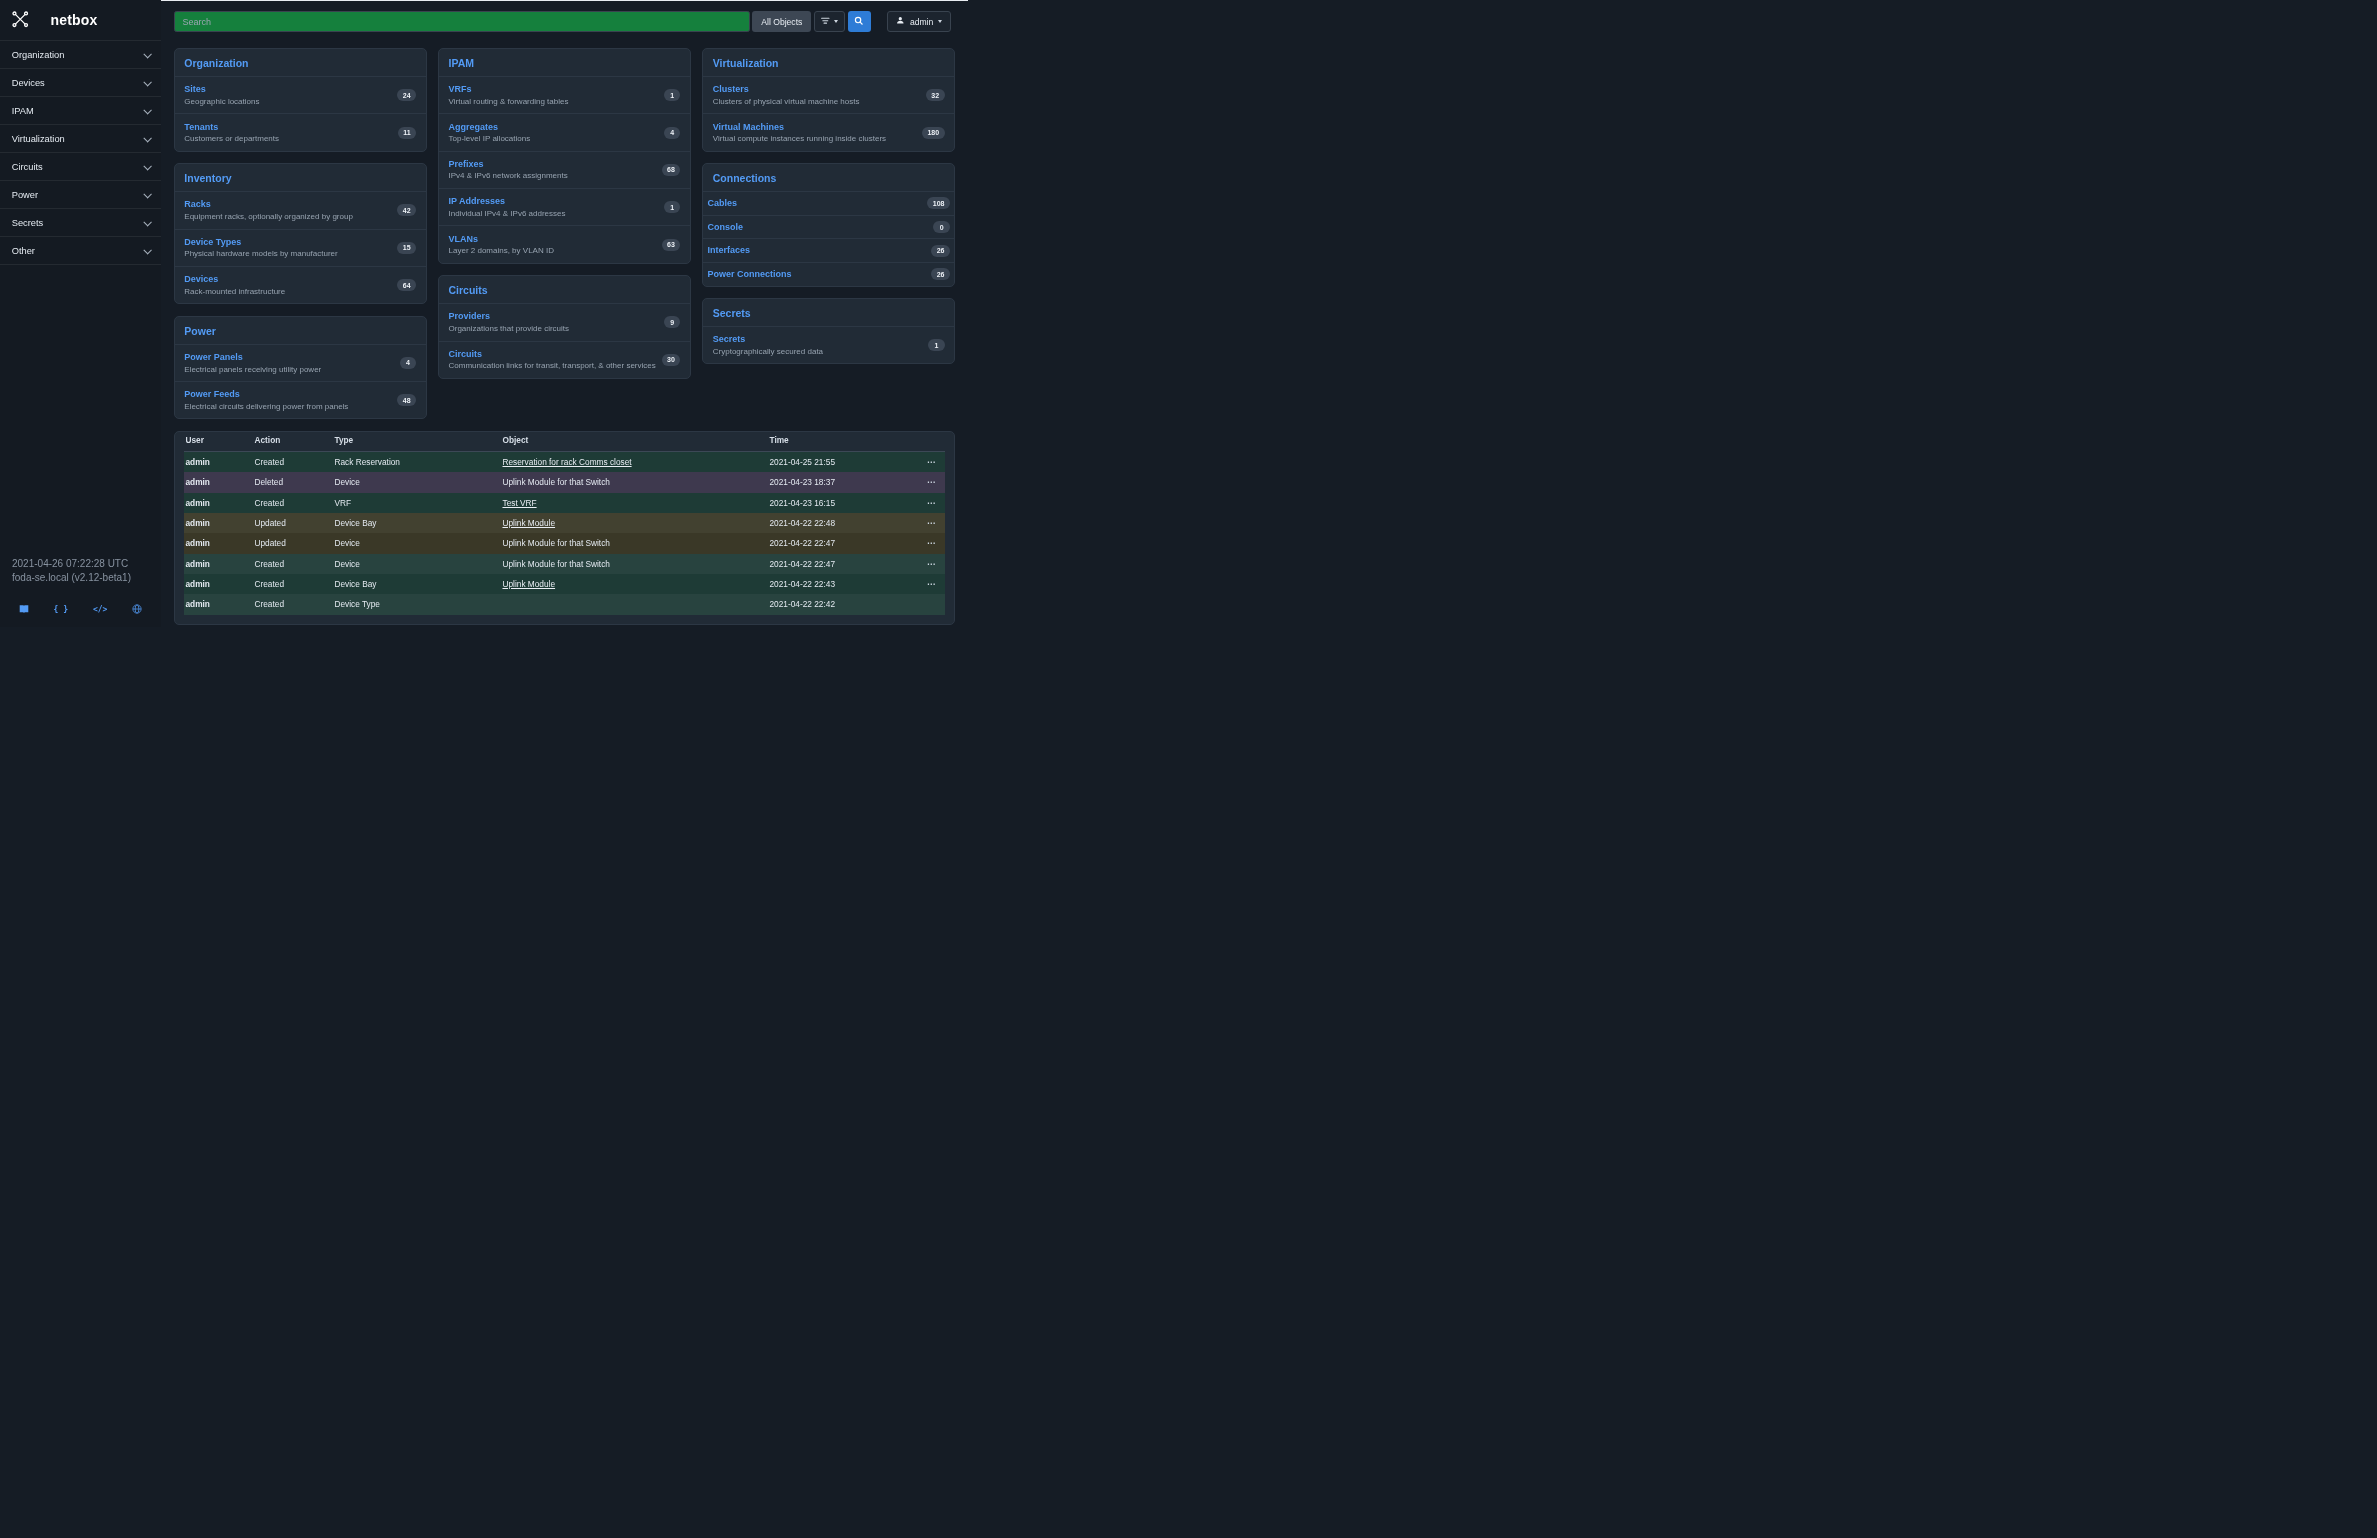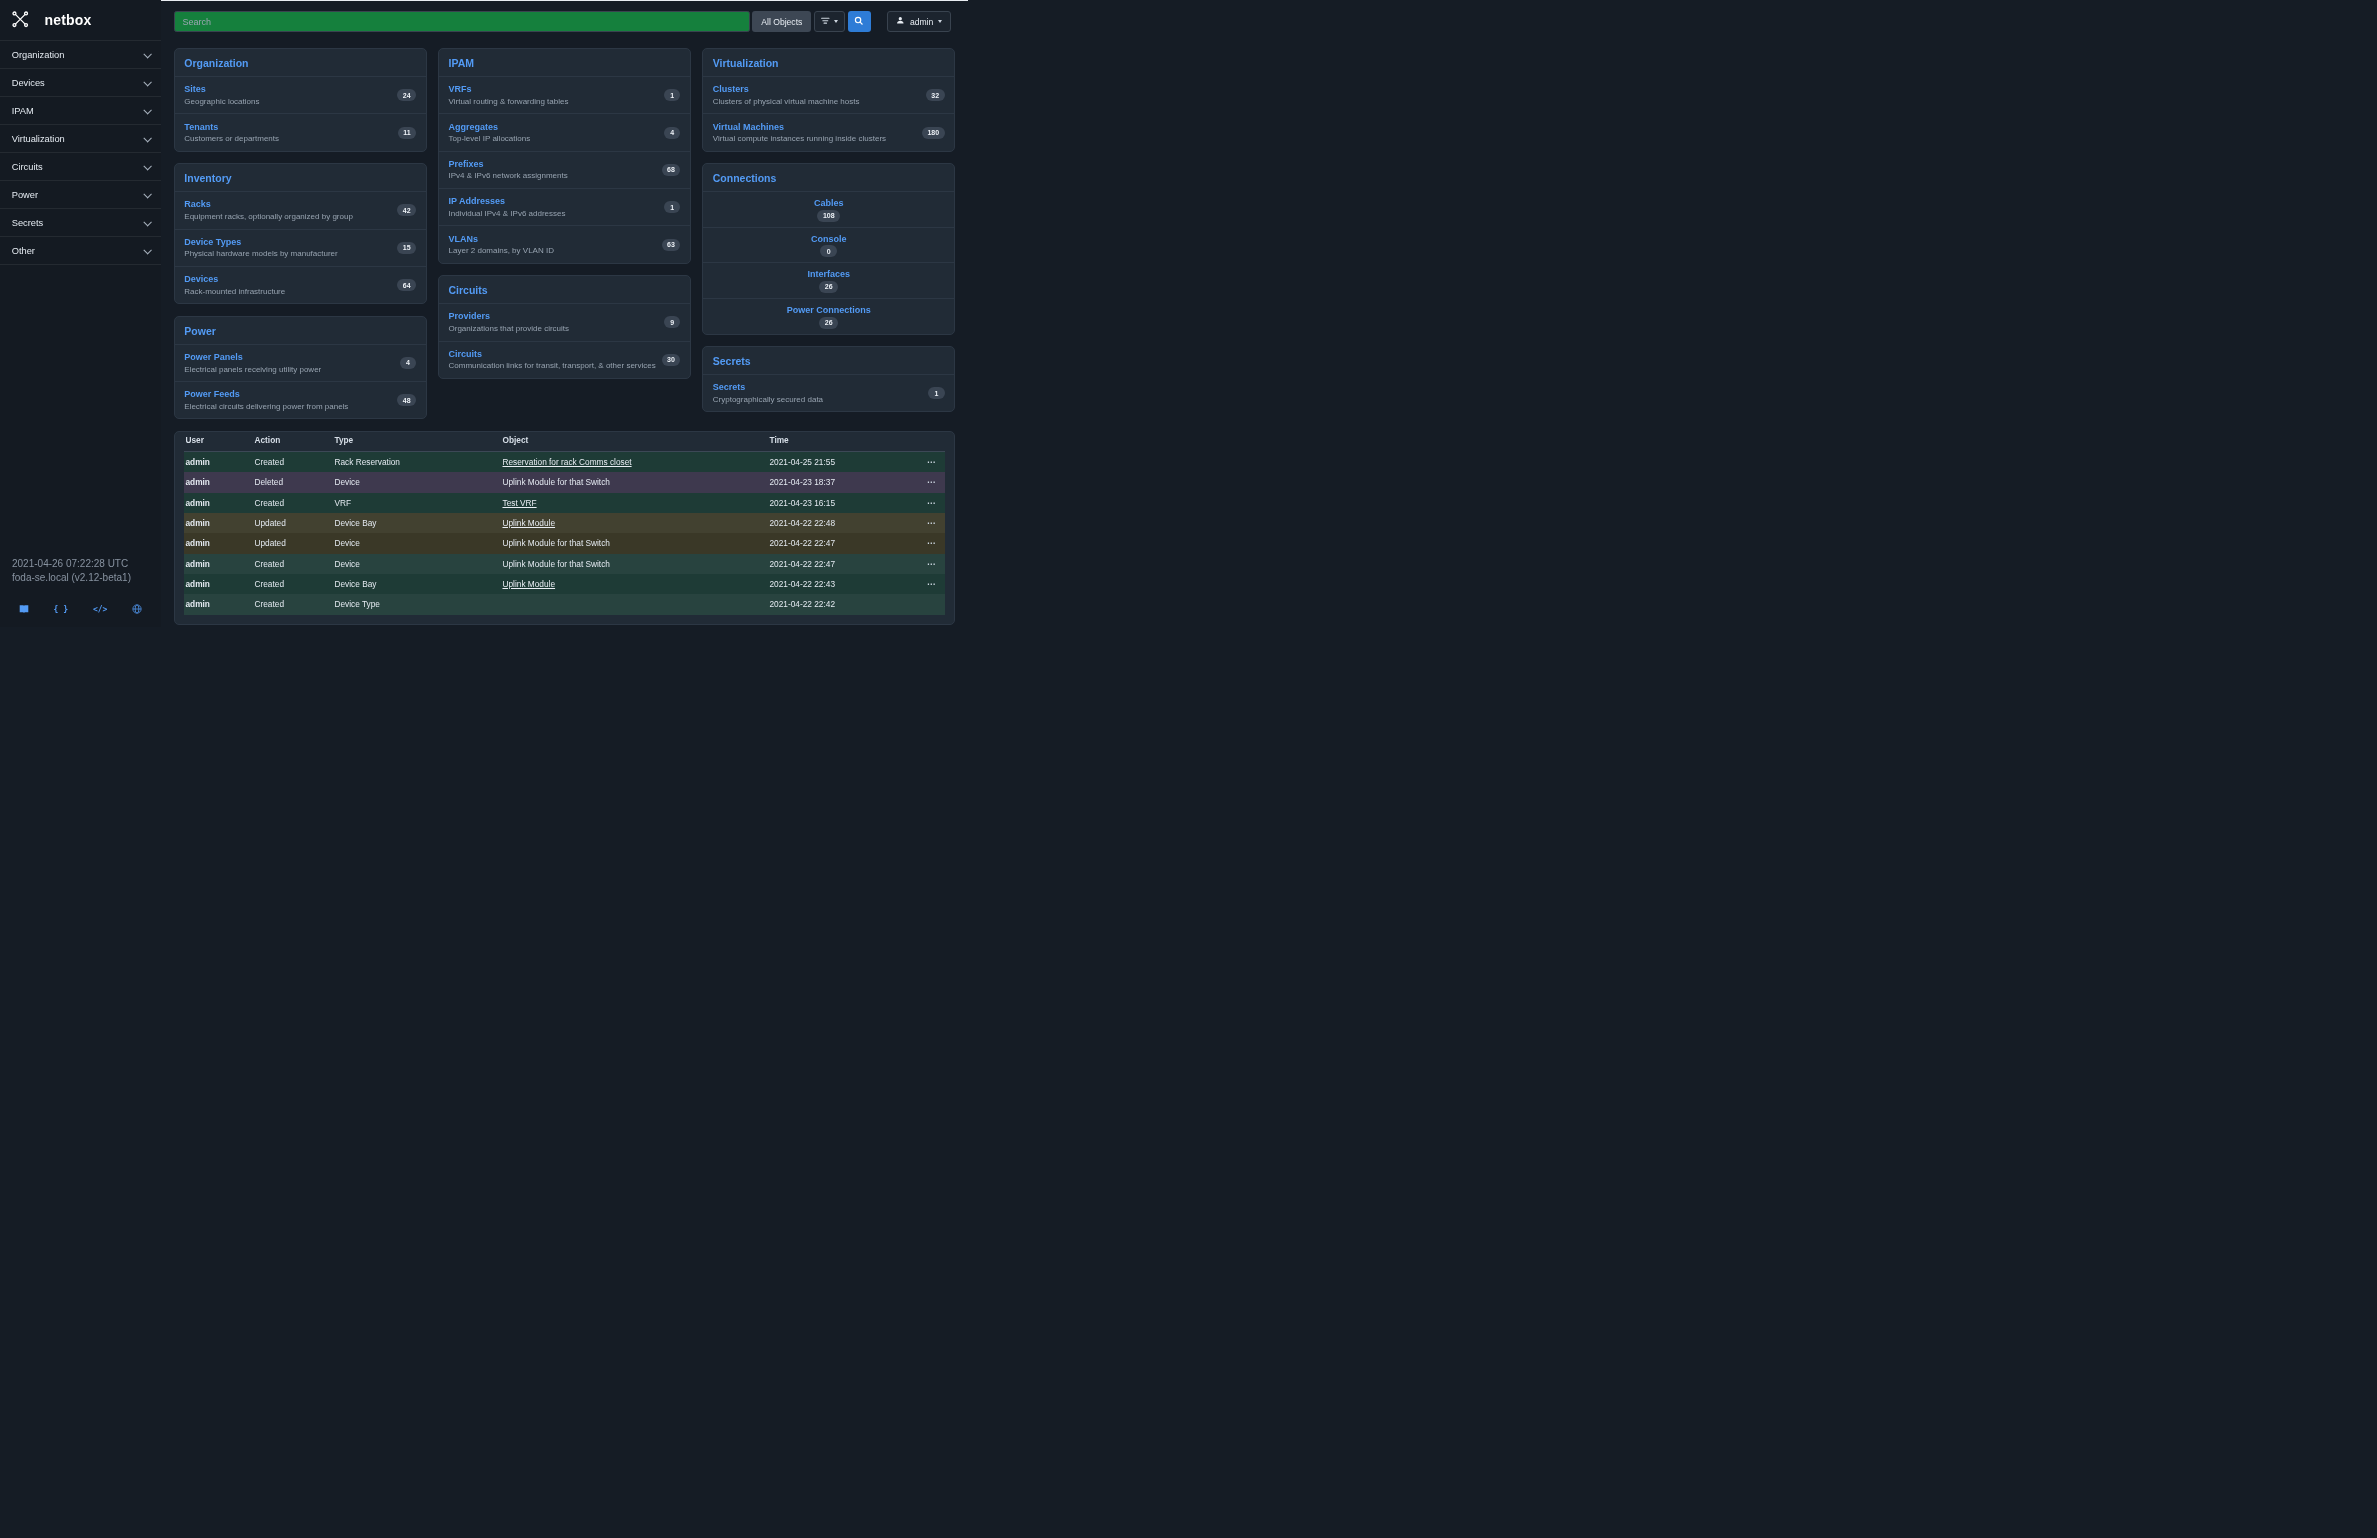--- a/index.html
+++ b/index.html
@@ -1,21 +1,21 @@
 <!DOCTYPE html>
 <html style="font-size:10px"><head>
 <meta charset="utf-8">
 <style>
   * { margin:0; padding:0; box-sizing:border-box; }
   html,body { background:#151c25; font-family:"Liberation Sans", sans-serif; color:#dde4ec; }
   .app { display:flex; width:968px; height:627px; overflow:hidden; }
 
   
   .sidebar { width:161px; flex-shrink:0; background:#141a22; display:flex; flex-direction:column; }
-  .logo-row { height:40px; display:flex; align-items:center; padding:0 11px; gap:15px; cursor:pointer; }
+  .logo-row { height:40px; display:flex; align-items:center; padding:0 11px; gap:21px; cursor:pointer; }
   .logo-text { font-size:14px; font-weight:bold; color:#ffffff; letter-spacing:0.2px; }
   .nav { border-top:0.6px solid rgba(255,255,255,.07); }
   .nav-item { height:28px; display:flex; align-items:center; justify-content:space-between;
     padding:0 11.7px; border-bottom:0.6px solid rgba(255,255,255,.07); color:#e4eaf1;
     font-size:9.3px; font-weight:500; cursor:pointer; }
   .chev { width:5.6px; height:5.6px; border-right:1.2px solid #a7b1bd; border-bottom:1.2px solid #a7b1bd;
     transform:rotate(45deg) translateY(-1.2px); }
   .sidebar-footer { margin-top:auto; padding-bottom:6.2px; }
   .footer-text { text-align:left; color:#8893a1; font-size:10px; line-height:1.4;margin-left:12px; }
   .footer-icons { display:flex; justify-content:space-around; align-items:center; padding:18.5px 6.2px 5px; }
@@ -38,21 +38,21 @@
     border-top:3.1px solid #cdd6e0; display:inline-block; }
 
   .content { flex:1; padding:6.2px 13px 0; overflow:hidden; }
   .columns { display:flex; gap:11.7px; }
   .col { flex:1; display:flex; flex-direction:column; gap:11.7px; }
 
   .card { background:#212b36; border:0.6px solid #2c3744; border-radius:5px; overflow:hidden; }
   .card-title { color:#539bf5; font-size:10.5px; font-weight:bold; padding:8px 9.3px 6.8px; }
   .card-item { display:flex; align-items:center; justify-content:space-between;
     padding:6.2px 9.3px; border-top:0.6px solid #2c3744; }
-  .card-item.compact { padding:5px 4px;flex-direction:column; }
+  .card-item.compact { padding:5px 4px; }
   .item-label { color:#539bf5; font-weight:bold; font-size:9px; text-decoration:none; line-height:1.4; }
   .item-desc { color:#97a3b0; font-size:8px; margin-top:1px; line-height:1.3; }
   .badge { background:#3a4553; color:#eef2f7; font-size:7px; font-weight:bold;
     padding:2.5px 5.6px; border-radius:6.8px; min-width:16.7px; text-align:center; text-decoration:none; line-height:1; }
 
   
   .changelog { margin-top:11.7px; }
   .changelog-title { color:#ffffff; font-size:11.7px; font-weight:bold; padding:9.3px 9.3px 7.4px; }
   .changelog table { width:calc(100% - 18.5px); margin:0 9.3px 9.3px; border-collapse:collapse; }
   .changelog thead th { text-align:left; font-size:8.3px; color:#d7dfe8; font-weight:bold;

